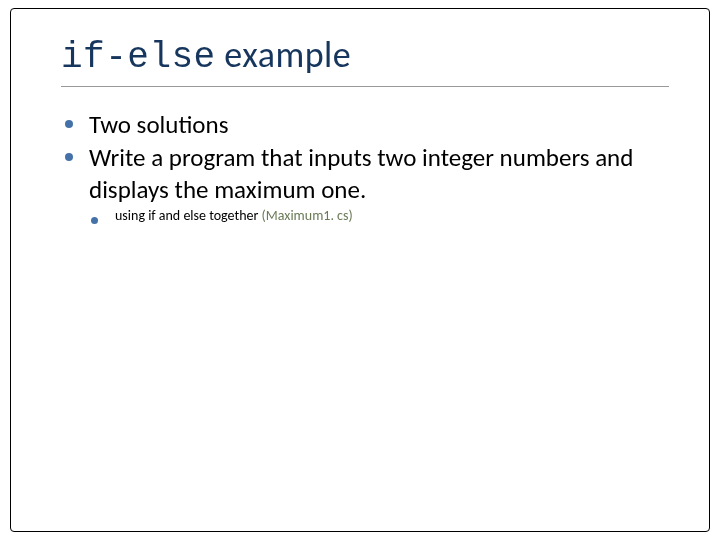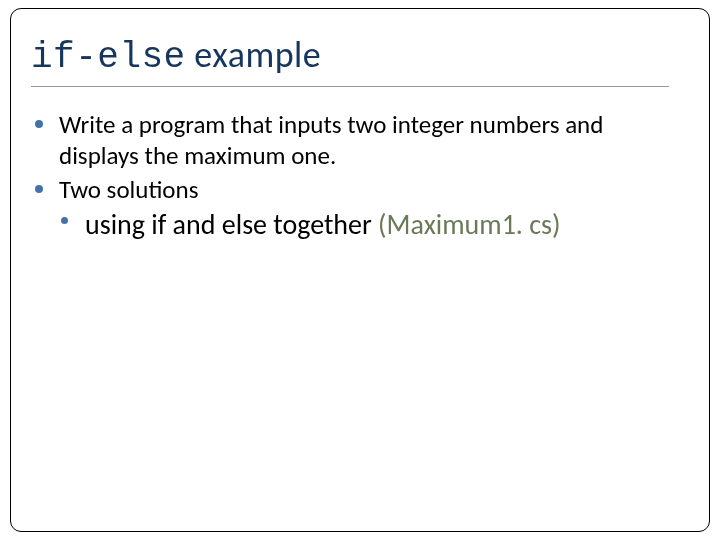--- a/index.html
+++ b/index.html
@@ -14,22 +14,22 @@
       font-family: Calibri, "Segoe UI", Arial, sans-serif;
       position: relative;
     }
     .slide-frame {
       position: absolute;
       top: 8px;
       left: 10px;
       right: 10px;
       bottom: 8px;
       border: 1.5px solid #000;
-      border-radius: 11px;
-      padding: 24px 40px 24px 20px;
+      border-radius: 4px;
+      padding: 24px 40px 24px 50px;
     }
     .title {
       font-size: 36px;
       color: #17365d;
       margin-bottom: 8px;
       font-weight: normal;
       letter-spacing: 0.5px;
     }
     .title .mono {
       font-family: "Courier New", Courier, monospace;
@@ -57,21 +57,21 @@
       top: 11px;
       width: 8px;
       height: 8px;
       background: #4472a8;
       border-radius: 50%;
     }
     .bullet-item-l2 {
       position: relative;
       padding-left: 28px;
       margin-left: 26px;
-      font-size: 28px;
+      font-size: 14px;
       line-height: 1.3;
       color: #000;
     }
     .bullet-item-l2::before {
       content: "";
       position: absolute;
       left: 4px;
       top: 10px;
       width: 7px;
       height: 7px;
@@ -86,22 +86,22 @@
 <body>
 
 <div class="slide-frame">
   <h1 class="title">
     <span class="mono">if-else</span><span> example</span>
   </h1>
   <hr class="title-rule">
 
   <ul class="bullet-list">
     <li class="bullet-item-l1">
-      <span>Write a program that inputs two integer numbers and displays the maximum one.</span>
+      <span>Two solutions</span>
     </li>
     <li class="bullet-item-l1">
-      <span>Two solutions</span>
+      <span>Write a program that inputs two integer numbers and displays the maximum one.</span>
     </li>
     <li class="bullet-item-l2">
       <span>using if and else together </span><span class="paren">(Maximum1. cs)</span>
     </li>
   </ul>
 </div>
 
 </body></html>

